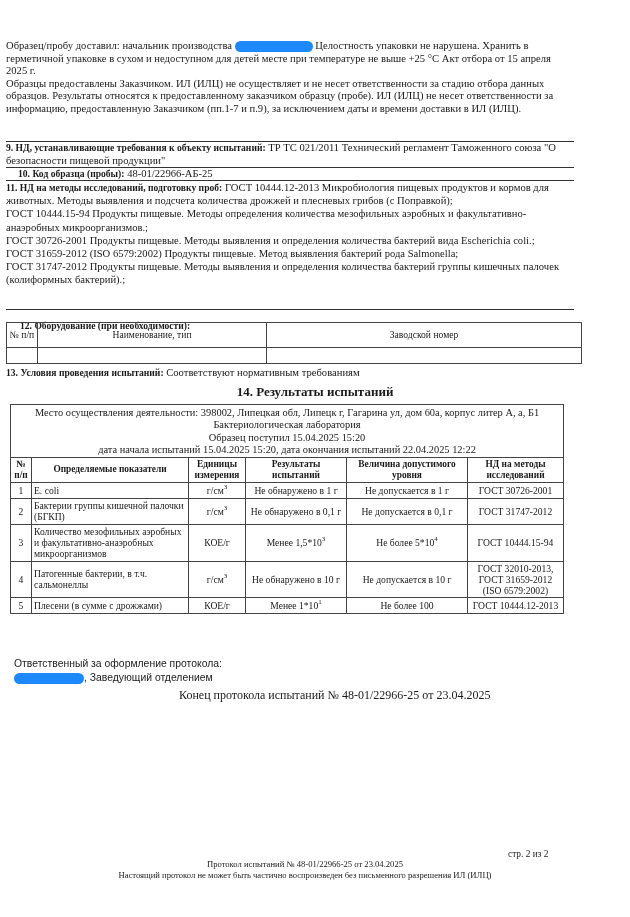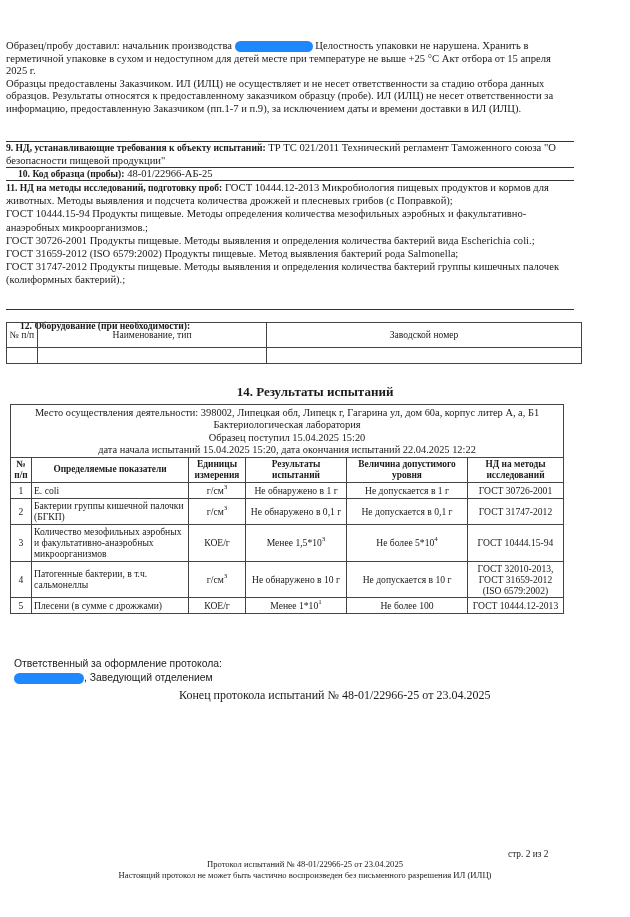--- a/index.html
+++ b/index.html
@@ -99,20 +99,24 @@
       <td>Заводской номер</td>
     </tr>
     <tr class="e">
       <td></td>
       <td></td>
       <td></td>
     </tr>
   </tbody>
     </table>
 
+  <div class="sec" id="s13">
+    <span class="b">13. Условия проведения испытаний:</span>
+    <span>Соответствуют нормативным требованиям</span>
+  </div>
 
   <div class="title">14. Результаты испытаний</div>
 
   <table class="res">
     <tbody>
         <tr>
       <td colspan="6" class="info">
         <div>Место осуществления деятельности: 398002, Липецкая обл, Липецк г, Гагарина ул, дом 60а, корпус литер А, а, Б1</div>
         <div>Бактериологическая лаборатория</div>
         <div>Образец поступил 15.04.2025 15:20</div>

